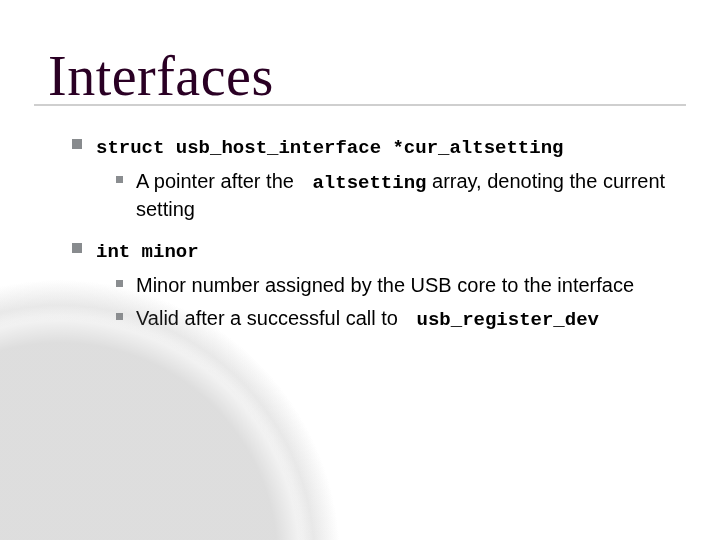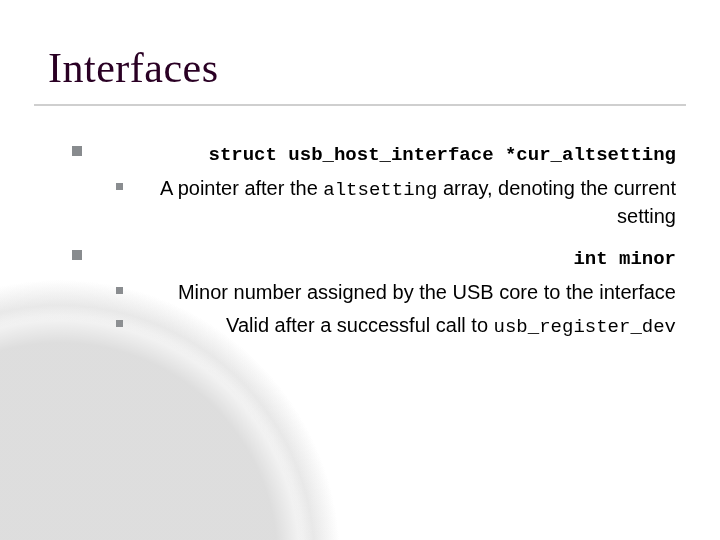--- a/index.html
+++ b/index.html
@@ -16,41 +16,40 @@
     width: 720px;
     height: 540px;
     position: relative;
     box-sizing: border-box;
   }
   .title {
     position: absolute;
     left: 48px;
     top: 44px;
     font-family: "Times New Roman", Times, serif;
-    font-size: 42px;
+    font-size: 56px;
     color: #2a0024;
     letter-spacing: 0.5px;
   }
   .underline {
     position: absolute;
     left: 34px;
     top: 104px;
     width: 652px;
     height: 2px;
     background: #cfcfcf;
   }
   .content {
     position: absolute;
     left: 96px;
-    top: 140px;
+    top: 133px;
     width: 580px;
     font-size: 20px;
     line-height: 1.35;
     color: #000;
-    text-align: right;
   }
   .item {
     position: relative;
     margin-bottom: 6px;
   }
   .bullet-l1 {
     position: absolute;
     left: -24px;
     top: 6px;
     width: 10px;
@@ -75,21 +74,21 @@
     margin-top: 6px;
     margin-bottom: 14px;
   }
   .sub .item {
     margin-bottom: 4px;
   }
   .block {
     margin-bottom: 8px;
   }
   .mixed-line { }
-  .mixed-line .mono { font-weight: normal; }
+  .mixed-line .mono { font-weight: bold; margin-left: 13px; }
 
   
   .sweep {
     position: absolute;
     left: -260px;
     bottom: -340px;
     width: 640px;
     height: 640px;
     border-radius: 50%;
     background: radial-gradient(circle at 50% 50%,

